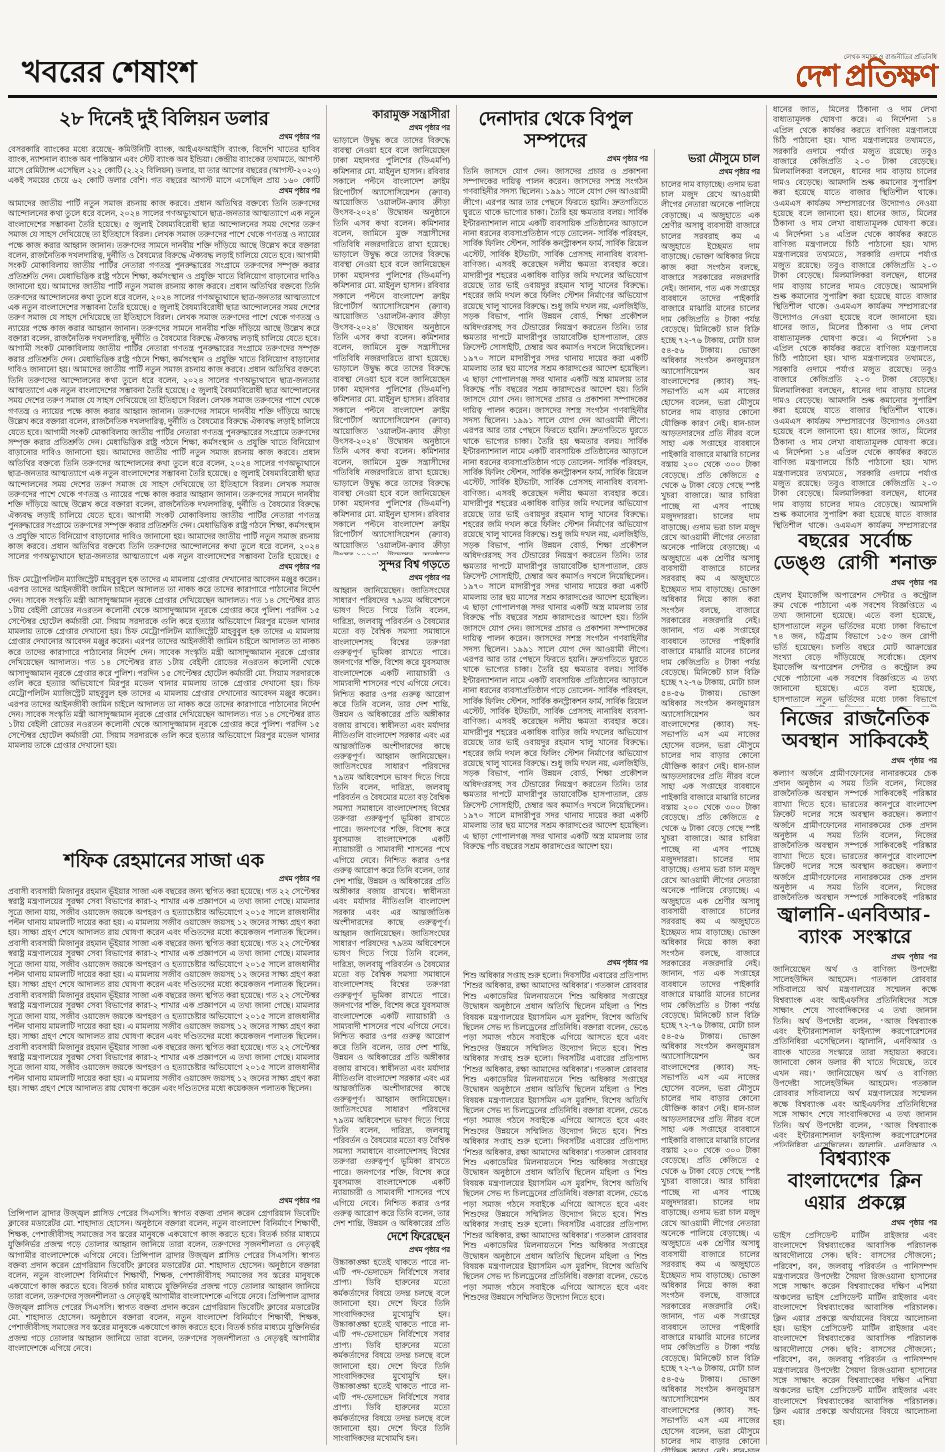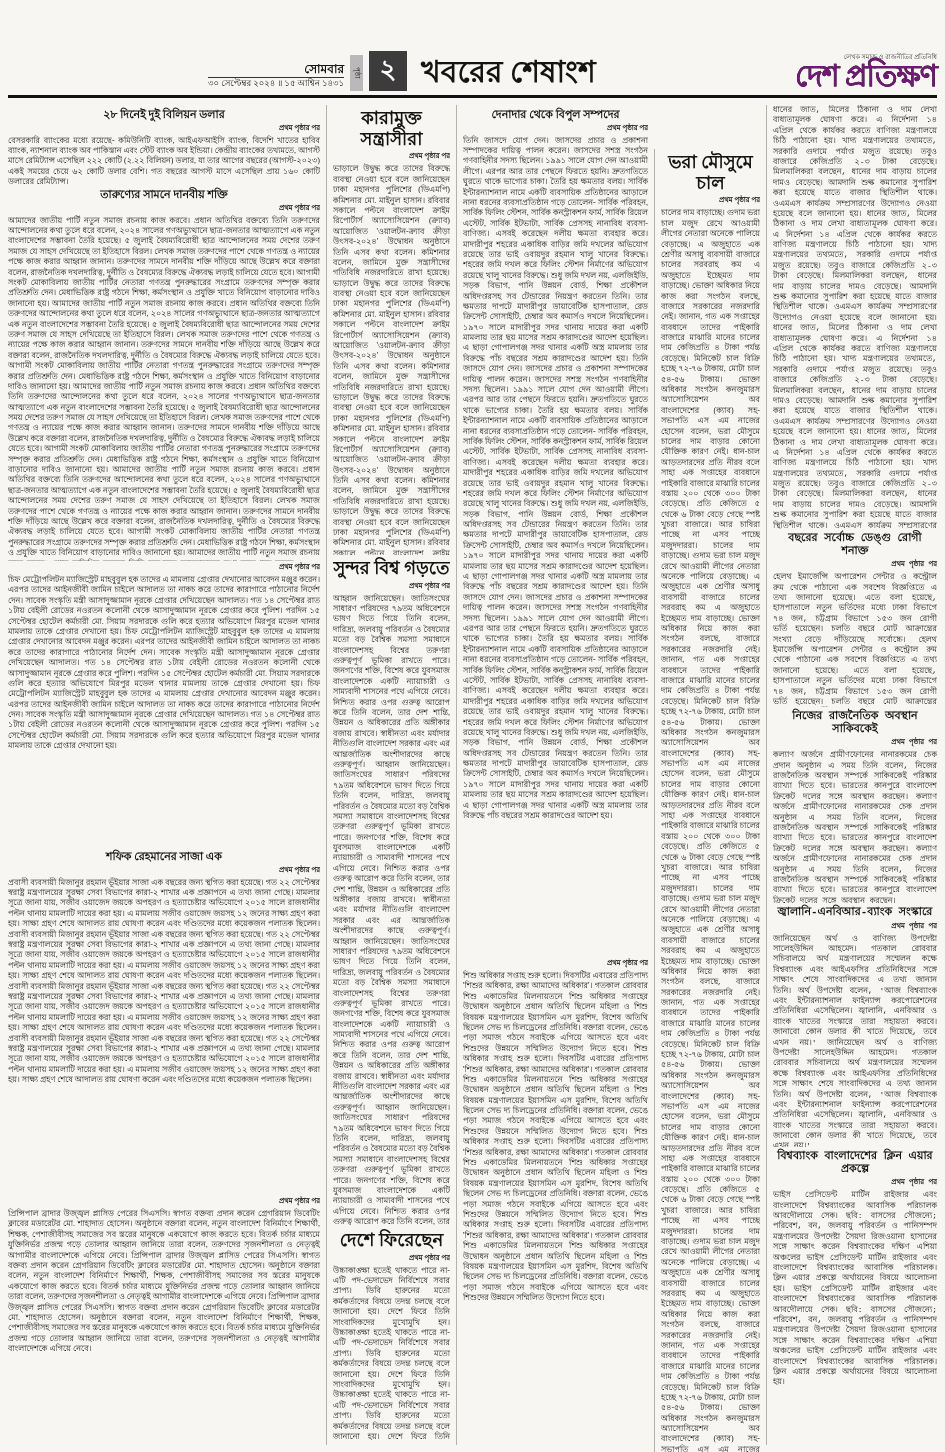--- a/index.html
+++ b/index.html
@@ -20,73 +20,64 @@
   .dateblock .date { font-size:8.5px; border-top:1px solid #333; padding-top:1px; }
   .pageword { background:#b9b9b9; color:#222; width:13px; height:36px;
     writing-mode:vertical-rl; text-orientation:mixed; font-size:7px; text-align:center;
     display:flex; align-items:center; justify-content:center; }
   .pagenum { background:#3c3c3c; color:#fff; width:38px; height:40px; font-size:26px;
     font-weight:bold; display:flex; align-items:center; justify-content:center; }
   .section-title { font-size:30px; font-weight:bold; letter-spacing:0; padding-left:14px;
     flex:1; text-align:left; align-self:flex-end; line-height:1; padding-bottom:4px; }
   .mast-right { text-align:right; line-height:1; }
   .tagline { font-size:6.5px; color:#333; margin-bottom:1px; }
-  .logo { font-size:30px; font-weight:bold; letter-spacing:-1px; color:#701a75;
+  .logo { font-size:30px; font-weight:bold; letter-spacing:-1px; color:#c2410c;
     text-shadow:0 0 0 #000; }
 
   
   .sheet { display:flex; margin-top:7px; height:1340px; }
   .stack { height:100%; overflow:hidden; }
   .stack + .stack { border-left:1px solid #b6b2aa; padding-left:6px; margin-left:6px; }
   .s1 { width:312px; }
   .s2 { width:124px; }
   .s3 { width:192px; }
   .s4 { width:106px;margin-top:44px; }
   .s5 { width:171px;font-family:Liberation Mono, monospace; }
 
   .story { overflow:hidden; padding-bottom:4px; }
   .story h2 { text-align:center; font-weight:bold; line-height:1.15; margin:3px 0 1px 0; }
-  .s1 .story h2, .s3 .story h2, .s5 .story h2 { font-size:11px; }
-  .s2 .story h2, .s4 .story h2 { font-size:18px; }
+  .s1 .story h2, .s3 .story h2, .s5 .story h2 { font-size:19px; }
+  .s2 .story h2, .s4 .story h2 { font-size:11px;text-align:right; }
   .kick { text-align:right; font-size:7px; font-weight:bold; margin-bottom:2px; }
   .body, .lead { font-size:8px; line-height:1.3; text-align:justify; color:#1c1a18;
     word-break:break-word; }
   .lead { margin-bottom:2px; }
 </style>
 </head>
 <body>
 
 <div class="page">
 
   <header class="masthead">
-    <div class="mast-left">
-      <div class="dateblock">
-        <div class="day">সোমবার</div>
-        <div class="date">৩০ সেপ্টেম্বর ২০২৪ ॥ ১৫ আশ্বিন ১৪৩১</div>
-      </div>
-      <div class="pageword">পৃষ্ঠা</div>
-      <div class="pagenum">২</div>
-    </div>
     <div class="section-title">খবরের শেষাংশ</div>
     <div class="mast-right">
       <div class="tagline">লেখক সমাজ ও রাজনীতির প্রতিনিধি</div>
       <div class="logo">দেশ প্রতিক্ষণ</div>
     </div>
   </header>
 
   <main class="sheet">
 
     <section class="stack s1">
       <article class="story" style="height:80px">
         <h2>২৮ দিনেই দুই বিলিয়ন ডলার</h2>
         <div class="kick">প্রথম পৃষ্ঠার পর</div>
         <p class="body">বেসরকারি ব্যাংকের মধ্যে রয়েছে- কমিউনিটি ব্যাংক, আইএফআইসি ব্যাংক, বিদেশি খাতের হাবিব ব্যাংক, ন্যাশনাল ব্যাংক অব পাকিস্তান এবং স্টেট ব্যাংক অব ইন্ডিয়া। কেন্দ্রীয় ব্যাংকের তথ্যমতে, আগস্ট মাসে রেমিট্যান্স এসেছিল ২২২ কোটি (২.২২ বিলিয়ন) ডলার, যা তার আগের বছরের (আগস্ট-২০২৩) একই সময়ের চেয়ে ৬২ কোটি ডলার বেশি। গত বছরের আগস্ট মাসে এসেছিল প্রায় ১৬০ কোটি ডলারের রেমিট্যান্স।</p>
       </article>
       <article class="story" style="height:376px">
-        <h2>তারুণ্যের সামনে দানবীয় শক্তি</h2>
         <div class="kick">প্রথম পৃষ্ঠার পর</div>
         <p class="body">আমাদের জাতীয় পার্টি নতুন সমাজ রচনায় কাজ করবে। প্রধান অতিথির বক্তব্যে তিনি তরুণদের আন্দোলনের কথা তুলে ধরে বলেন, ২০২৪ সালের গণঅভ্যুত্থানে ছাত্র-জনতার আত্মত্যাগে এক নতুন বাংলাদেশের সম্ভাবনা তৈরি হয়েছে। ৫ জুলাই বৈষম্যবিরোধী ছাত্র আন্দোলনের সময় দেশের তরুণ সমাজ যে সাহস দেখিয়েছে তা ইতিহাসে বিরল। লেখক সমাজ তরুণদের পাশে থেকে গণতন্ত্র ও ন্যায়ের পক্ষে কাজ করার আহ্বান জানান। তরুণদের সামনে দানবীয় শক্তি দাঁড়িয়ে আছে উল্লেখ করে বক্তারা বলেন, রাজনৈতিক দখলদারিত্ব, দুর্নীতি ও বৈষম্যের বিরুদ্ধে ঐক্যবদ্ধ লড়াই চালিয়ে যেতে হবে। আগামী সংকট মোকাবিলায় জাতীয় পার্টির নেতারা গণতন্ত্র পুনরুদ্ধারের সংগ্রামে তরুণদের সম্পৃক্ত করার প্রতিশ্রুতি দেন। মেধাভিত্তিক রাষ্ট্র গঠনে শিক্ষা, কর্মসংস্থান ও প্রযুক্তি খাতে বিনিয়োগ বাড়ানোর দাবিও জানানো হয়। আমাদের জাতীয় পার্টি নতুন সমাজ রচনায় কাজ করবে। প্রধান অতিথির বক্তব্যে তিনি তরুণদের আন্দোলনের কথা তুলে ধরে বলেন, ২০২৪ সালের গণঅভ্যুত্থানে ছাত্র-জনতার আত্মত্যাগে এক নতুন বাংলাদেশের সম্ভাবনা তৈরি হয়েছে। ৫ জুলাই বৈষম্যবিরোধী ছাত্র আন্দোলনের সময় দেশের তরুণ সমাজ যে সাহস দেখিয়েছে তা ইতিহাসে বিরল। লেখক সমাজ তরুণদের পাশে থেকে গণতন্ত্র ও ন্যায়ের পক্ষে কাজ করার আহ্বান জানান। তরুণদের সামনে দানবীয় শক্তি দাঁড়িয়ে আছে উল্লেখ করে বক্তারা বলেন, রাজনৈতিক দখলদারিত্ব, দুর্নীতি ও বৈষম্যের বিরুদ্ধে ঐক্যবদ্ধ লড়াই চালিয়ে যেতে হবে। আগামী সংকট মোকাবিলায় জাতীয় পার্টির নেতারা গণতন্ত্র পুনরুদ্ধারের সংগ্রামে তরুণদের সম্পৃক্ত করার প্রতিশ্রুতি দেন। মেধাভিত্তিক রাষ্ট্র গঠনে শিক্ষা, কর্মসংস্থান ও প্রযুক্তি খাতে বিনিয়োগ বাড়ানোর দাবিও জানানো হয়। আমাদের জাতীয় পার্টি নতুন সমাজ রচনায় কাজ করবে। প্রধান অতিথির বক্তব্যে তিনি তরুণদের আন্দোলনের কথা তুলে ধরে বলেন, ২০২৪ সালের গণঅভ্যুত্থানে ছাত্র-জনতার আত্মত্যাগে এক নতুন বাংলাদেশের সম্ভাবনা তৈরি হয়েছে। ৫ জুলাই বৈষম্যবিরোধী ছাত্র আন্দোলনের সময় দেশের তরুণ সমাজ যে সাহস দেখিয়েছে তা ইতিহাসে বিরল। লেখক সমাজ তরুণদের পাশে থেকে গণতন্ত্র ও ন্যায়ের পক্ষে কাজ করার আহ্বান জানান। তরুণদের সামনে দানবীয় শক্তি দাঁড়িয়ে আছে উল্লেখ করে বক্তারা বলেন, রাজনৈতিক দখলদারিত্ব, দুর্নীতি ও বৈষম্যের বিরুদ্ধে ঐক্যবদ্ধ লড়াই চালিয়ে যেতে হবে। আগামী সংকট মোকাবিলায় জাতীয় পার্টির নেতারা গণতন্ত্র পুনরুদ্ধারের সংগ্রামে তরুণদের সম্পৃক্ত করার প্রতিশ্রুতি দেন। মেধাভিত্তিক রাষ্ট্র গঠনে শিক্ষা, কর্মসংস্থান ও প্রযুক্তি খাতে বিনিয়োগ বাড়ানোর দাবিও জানানো হয়। আমাদের জাতীয় পার্টি নতুন সমাজ রচনায় কাজ করবে। প্রধান অতিথির বক্তব্যে তিনি তরুণদের আন্দোলনের কথা তুলে ধরে বলেন, ২০২৪ সালের গণঅভ্যুত্থানে ছাত্র-জনতার আত্মত্যাগে এক নতুন বাংলাদেশের সম্ভাবনা তৈরি হয়েছে। ৫ জুলাই বৈষম্যবিরোধী ছাত্র আন্দোলনের সময় দেশের তরুণ সমাজ যে সাহস দেখিয়েছে তা ইতিহাসে বিরল। লেখক সমাজ তরুণদের পাশে থেকে গণতন্ত্র ও ন্যায়ের পক্ষে কাজ করার আহ্বান জানান। তরুণদের সামনে দানবীয় শক্তি দাঁড়িয়ে আছে উল্লেখ করে বক্তারা বলেন, রাজনৈতিক দখলদারিত্ব, দুর্নীতি ও বৈষম্যের বিরুদ্ধে ঐক্যবদ্ধ লড়াই চালিয়ে যেতে হবে। আগামী সংকট মোকাবিলায় জাতীয় পার্টির নেতারা গণতন্ত্র পুনরুদ্ধারের সংগ্রামে তরুণদের সম্পৃক্ত করার প্রতিশ্রুতি দেন। মেধাভিত্তিক রাষ্ট্র গঠনে শিক্ষা, কর্মসংস্থান ও প্রযুক্তি খাতে বিনিয়োগ বাড়ানোর দাবিও জানানো হয়। আমাদের জাতীয় পার্টি নতুন সমাজ রচনায় কাজ করবে। প্রধান অতিথির বক্তব্যে তিনি তরুণদের আন্দোলনের কথা তুলে ধরে বলেন, ২০২৪ সালের গণঅভ্যুত্থানে ছাত্র-জনতার আত্মত্যাগে এক নতুন বাংলাদেশের সম্ভাবনা তৈরি হয়েছে। ৫ জুলাই বৈষম্যবিরোধী ছাত্র আন্দোলনের সময় দেশের তরুণ সমাজ যে সাহস দেখিয়েছে তা ইতিহাসে বিরল। লেখক সমাজ তরুণদের পাশে থেকে গণতন্ত্র ও ন্যায়ের পক্ষে কাজ করার আহ্বান জানান। তরুণদের সামনে দানবীয় শক্তি দাঁড়িয়ে আছে উল্লেখ করে বক্তারা বলেন, রাজনৈতিক দখলদারিত্ব, দুর্নীতি ও বৈষম্যের বিরুদ্ধে ঐক্যবদ্ধ লড়াই চালিয়ে যেতে হবে। আগামী সংকট মোকাবিলায় জাতীয় পার্টির নেতারা গণতন্ত্র পুনরুদ্ধারের সংগ্রামে তরুণদের সম্পৃক্ত করার প্রতিশ্রুতি দেন। মেধাভিত্তিক রাষ্ট্র গঠনে শিক্ষা, কর্মসংস্থান ও প্রযুক্তি খাতে বিনিয়োগ বাড়ানোর দাবিও জানানো হয়।</p>
       </article>
       <article class="story" style="height:286px">
         <div class="kick">প্রথম পৃষ্ঠার পর</div>
         <p class="body">চিফ মেট্রোপলিটন ম্যাজিস্ট্রেট মাহবুবুল হক তাদের এ মামলায় গ্রেপ্তার দেখানোর আবেদন মঞ্জুর করেন। এরপর তাদের আইনজীবী জামিন চাইলে আদালত তা নাকচ করে তাদের কারাগারে পাঠানোর নির্দেশ দেন। সাবেক সংস্কৃতি মন্ত্রী আসাদুজ্জামান নূরকে গ্রেপ্তার দেখিয়েছেন আদালত। গত ১৪ সেপ্টেম্বর রাত ১টায় বেইলী রোডের নওরতন কলোনী থেকে আসাদুজ্জামান নূরকে গ্রেপ্তার করে পুলিশ। পরদিন ১৫ সেপ্টেম্বর হোটেল কর্মচারী মো. সিয়াম সরদারকে গুলি করে হত্যার অভিযোগে মিরপুর মডেল থানার মামলায় তাকে গ্রেপ্তার দেখানো হয়। চিফ মেট্রোপলিটন ম্যাজিস্ট্রেট মাহবুবুল হক তাদের এ মামলায় গ্রেপ্তার দেখানোর আবেদন মঞ্জুর করেন। এরপর তাদের আইনজীবী জামিন চাইলে আদালত তা নাকচ করে তাদের কারাগারে পাঠানোর নির্দেশ দেন। সাবেক সংস্কৃতি মন্ত্রী আসাদুজ্জামান নূরকে গ্রেপ্তার দেখিয়েছেন আদালত। গত ১৪ সেপ্টেম্বর রাত ১টায় বেইলী রোডের নওরতন কলোনী থেকে আসাদুজ্জামান নূরকে গ্রেপ্তার করে পুলিশ। পরদিন ১৫ সেপ্টেম্বর হোটেল কর্মচারী মো. সিয়াম সরদারকে গুলি করে হত্যার অভিযোগে মিরপুর মডেল থানার মামলায় তাকে গ্রেপ্তার দেখানো হয়। চিফ মেট্রোপলিটন ম্যাজিস্ট্রেট মাহবুবুল হক তাদের এ মামলায় গ্রেপ্তার দেখানোর আবেদন মঞ্জুর করেন। এরপর তাদের আইনজীবী জামিন চাইলে আদালত তা নাকচ করে তাদের কারাগারে পাঠানোর নির্দেশ দেন। সাবেক সংস্কৃতি মন্ত্রী আসাদুজ্জামান নূরকে গ্রেপ্তার দেখিয়েছেন আদালত। গত ১৪ সেপ্টেম্বর রাত ১টায় বেইলী রোডের নওরতন কলোনী থেকে আসাদুজ্জামান নূরকে গ্রেপ্তার করে পুলিশ। পরদিন ১৫ সেপ্টেম্বর হোটেল কর্মচারী মো. সিয়াম সরদারকে গুলি করে হত্যার অভিযোগে মিরপুর মডেল থানার মামলায় তাকে গ্রেপ্তার দেখানো হয়।</p>
       </article>
       <article class="story" style="height:348px">
         <h2>শফিক রেহমানের সাজা এক</h2>
         <div class="kick">প্রথম পৃষ্ঠার পর</div>

